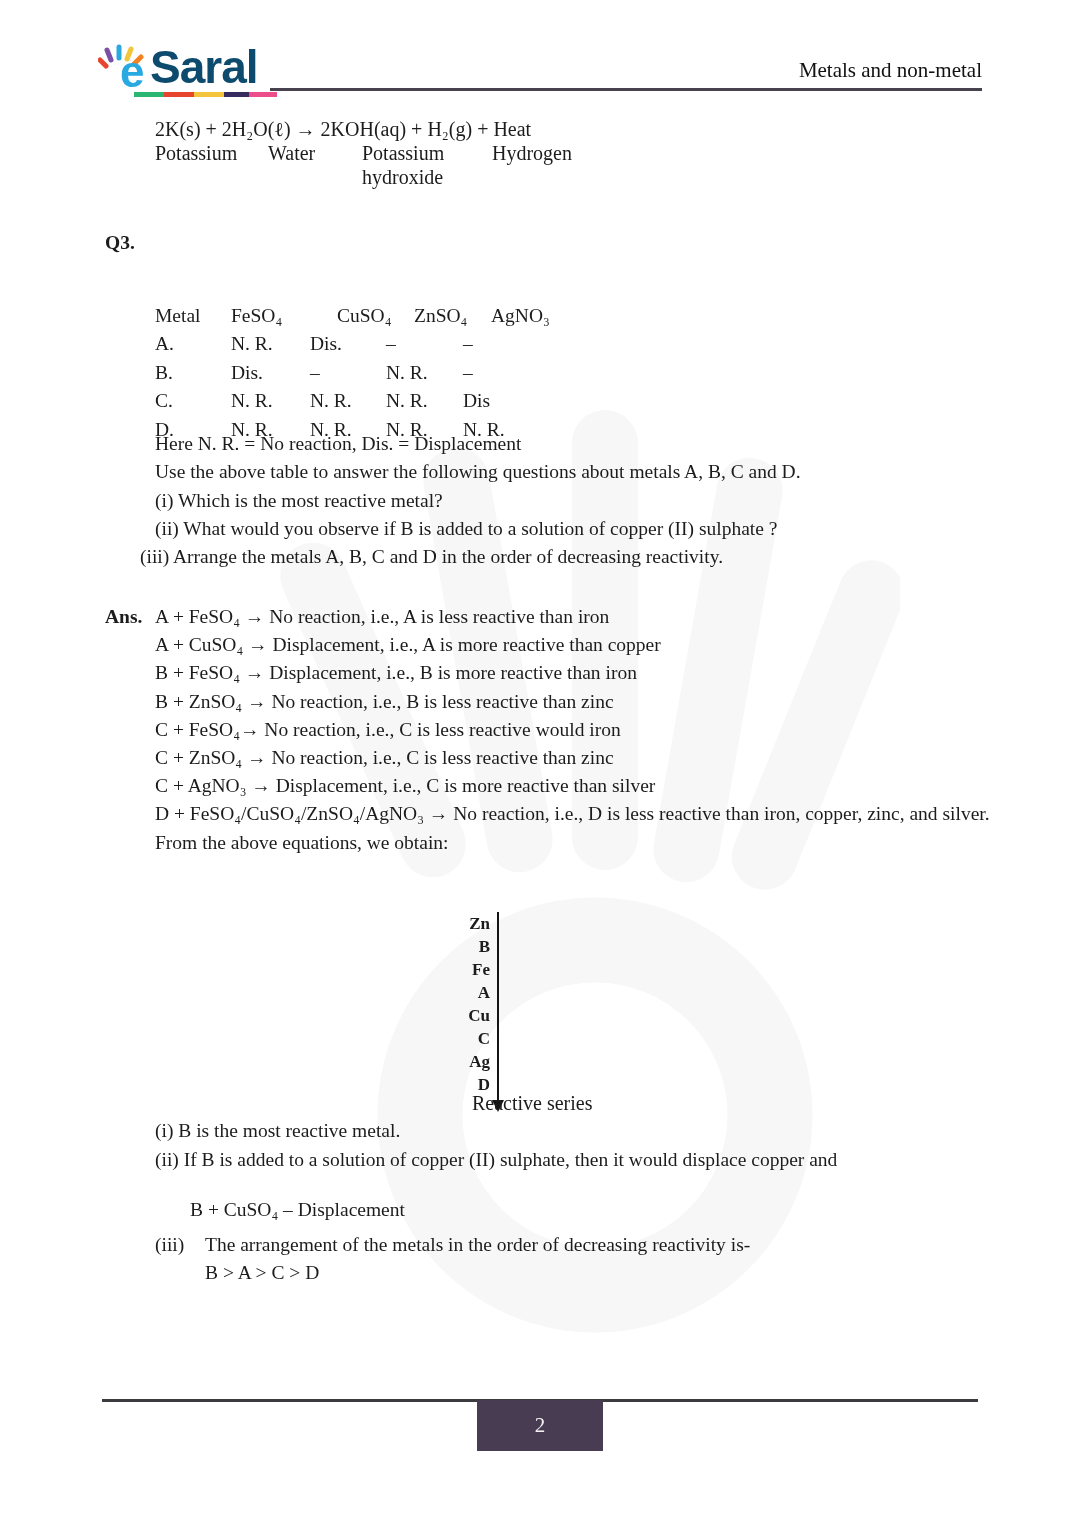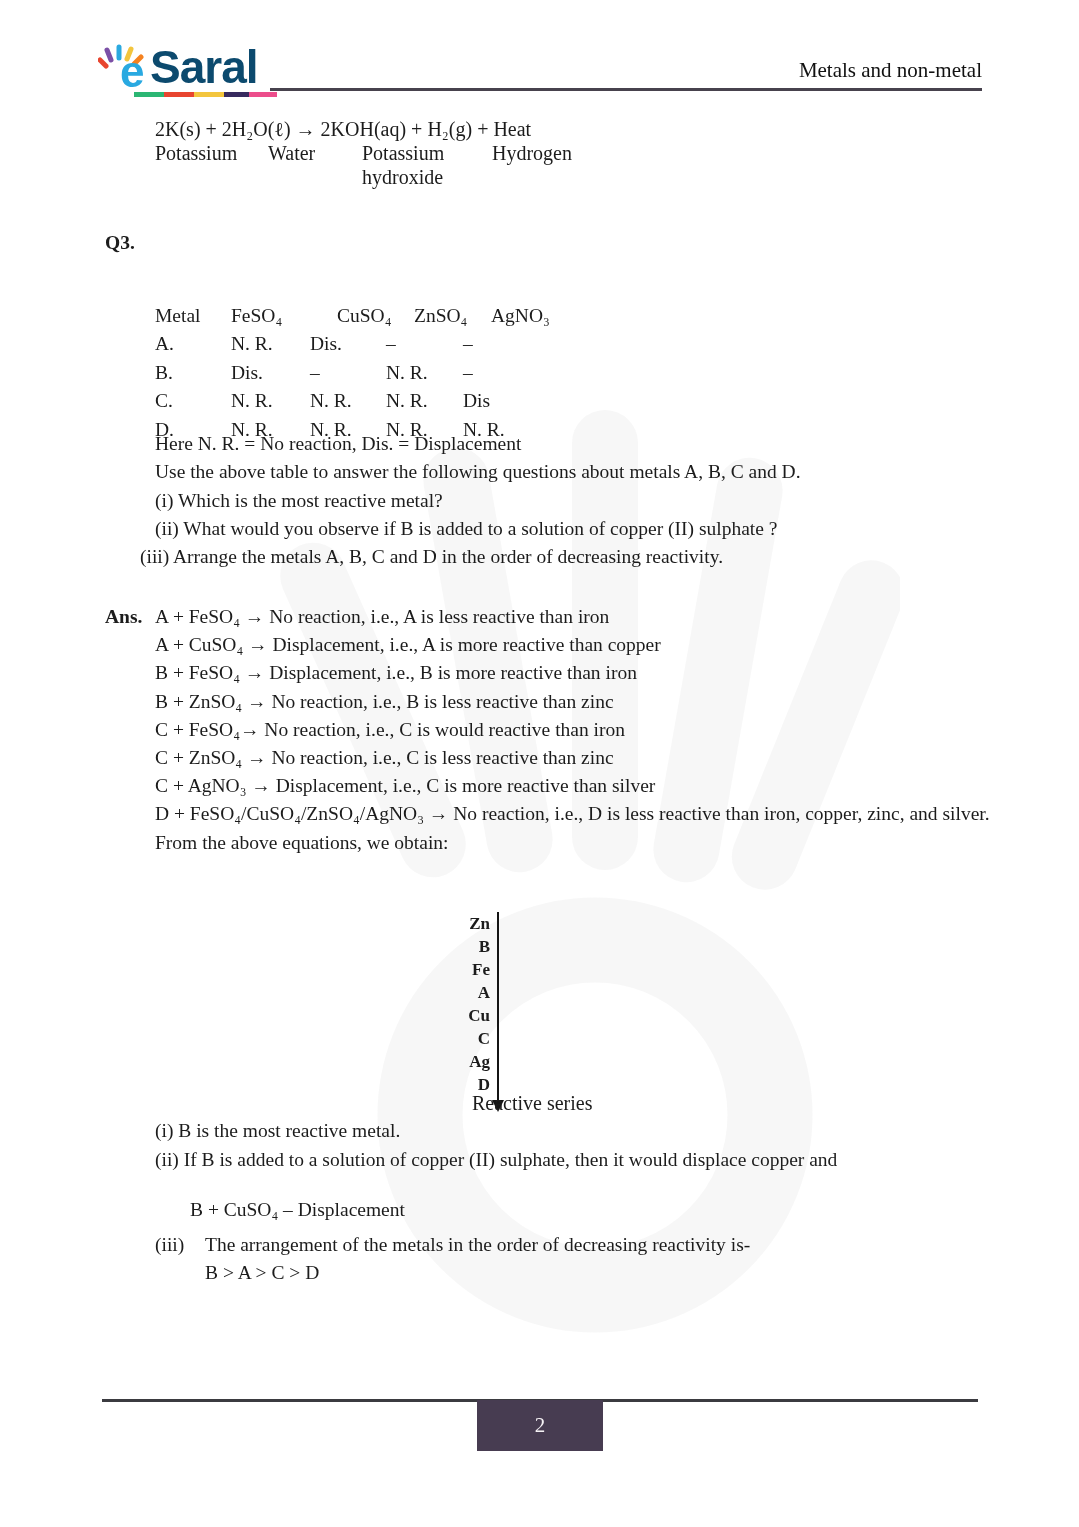--- a/index.html
+++ b/index.html
@@ -192,21 +192,21 @@
   <div class="abs body-text" style="left:155px; top:458px;">Use the above table to answer the following questions about metals A, B, C and D.</div>
   <div class="abs body-text" style="left:155px; top:515px;">(ii) What would you observe if B is added to a solution of copper (II) sulphate ?</div>
   <div class="abs body-text" style="left:140px; top:543px;">(iii) Arrange the metals A, B, C and D in the order of decreasing reactivity.</div>
 
   <div class="abs bold body-text" style="left:105px; top:603px;">Ans.</div>
   <div class="abs body-text ans-lines" style="left:155px; top:603px;">
     <div>A + FeSO₄ → No reaction, i.e., A is less reactive than iron</div>
     <div>A + CuSO₄ → Displacement, i.e., A is more reactive than copper</div>
     <div>B + FeSO₄ → Displacement, i.e., B is more reactive than iron</div>
     <div>B + ZnSO₄ → No reaction, i.e., B is less reactive than zinc</div>
-    <div>C + FeSO₄→ No reaction, i.e., C is would reactive than iron</div>
+    <div>C + FeSO₄→ No reaction, i.e., C is less reactive would iron</div>
     <div>C + ZnSO₄ → No reaction, i.e., C is less reactive than zinc</div>
     <div>C + AgNO₃ → Displacement, i.e., C is more reactive than silver</div>
     <div>D + FeSO₄/CuSO₄/ZnSO₄/AgNO₃ → No reaction, i.e., D is less reactive than iron, copper, zinc, and silver.</div>
     <div class="obtain">From the above equations, we obtain:</div>
   </div>
 
   <div class="abs series" style="left:446px; top:912px;">
     <div class="metals">
       <span>Zn</span>
       <span>B</span>

